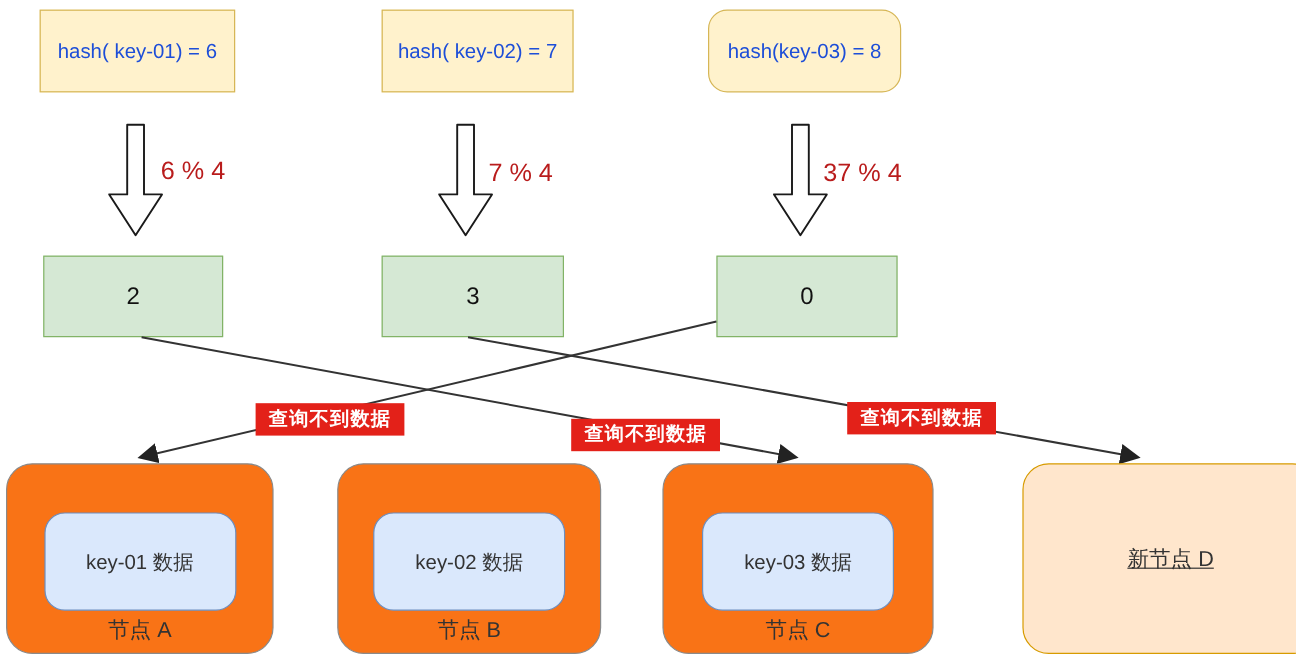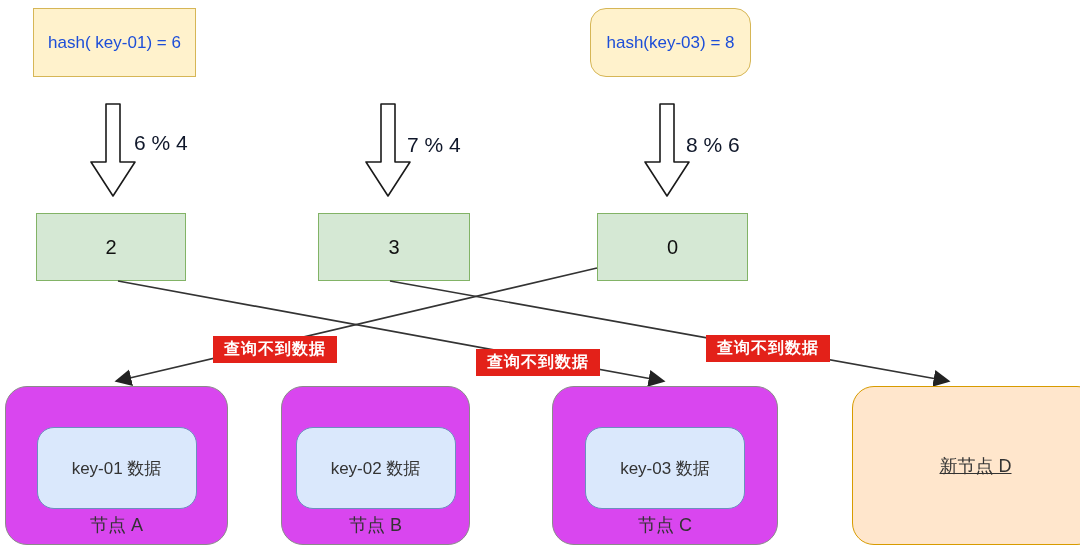--- a/index.html
+++ b/index.html
@@ -28,21 +28,21 @@
     color: #1d4ed8;
   }
   .hash-box.b1 { left: 33px;  width: 163px; }
   .hash-box.b2 { left: 318px; width: 160px; }
   .hash-box.b3 { left: 590px; width: 161px; border-radius: 16px; }
 
   
   .mod-label {
     position: absolute;
     font-size: 21px;
-    color: #0f172a;
+    color: #b91c1c;
     white-space: nowrap;
   }
   .mod-label.m1 { left: 134px; top: 131px; }
   .mod-label.m2 { left: 407px; top: 133px; }
   .mod-label.m3 { left: 686px; top: 133px; }
 
   
   .slot-box {
     position: absolute;
     top: 213px;
@@ -73,27 +73,27 @@
   }
   .error-label.e1 { left: 213px; top: 336px; }
   .error-label.e2 { left: 476px; top: 349px; }
   .error-label.e3 { left: 706px; top: 335px; }
 
   
   .node {
     position: absolute;
     top: 386px;
     height: 159px;
-    background: #d946ef;
+    background: #f97316;
     border: 1.5px solid #8A8A8A;
     border-radius: 22px;
     z-index: 2;
   }
   .node.na { left: 5px;   width: 223px; }
-  .node.nb { left: 281px; width: 189px; }
+  .node.nb { left: 281px; width: 220px; }
   .node.nc { left: 552px; width: 226px; }
   .node.nd {
     left: 852px; width: 247px;
     background: #FFE6CC;
     border-color: #D79B00;
     display: flex;
     align-items: center;
     justify-content: center;
     font-size: 18px;
     color: #333;
@@ -151,25 +151,26 @@
     <polygon class="down-arrow" points="106,104 120,104 120,162 135,162 113,196 91,162 106,162"></polygon>
     <polygon class="down-arrow" points="381,104 395,104 395,162 410,162 388,196 366,162 381,162"></polygon>
     <polygon class="down-arrow" points="660,104 674,104 674,162 689,162 667,196 645,162 660,162"></polygon>
 
     <line class="connector" x1="118" y1="281" x2="663" y2="381" marker-end="url(#arrowhead)"></line>
     <line class="connector" x1="390" y1="281" x2="948" y2="381" marker-end="url(#arrowhead)"></line>
     <line class="connector" x1="597" y1="268" x2="117" y2="381" marker-end="url(#arrowhead)"></line>
   </svg>
 
   <div class="hash-box b1">hash( key-01) = 6</div>
+  <div class="hash-box b2">hash( key-02) = 7</div>
   <div class="hash-box b3">hash(key-03) = 8</div>
 
   <div class="mod-label m1">6 % 4</div>
   <div class="mod-label m2">7 % 4</div>
-  <div class="mod-label m3">8 % 6</div>
+  <div class="mod-label m3">37 % 4</div>
 
   <div class="slot-box s1">2</div>
   <div class="slot-box s2">3</div>
   <div class="slot-box s3">0</div>
 
   <div class="error-label e1">查询不到数据</div>
   <div class="error-label e2">查询不到数据</div>
   <div class="error-label e3">查询不到数据</div>
 
   <div class="node na">

